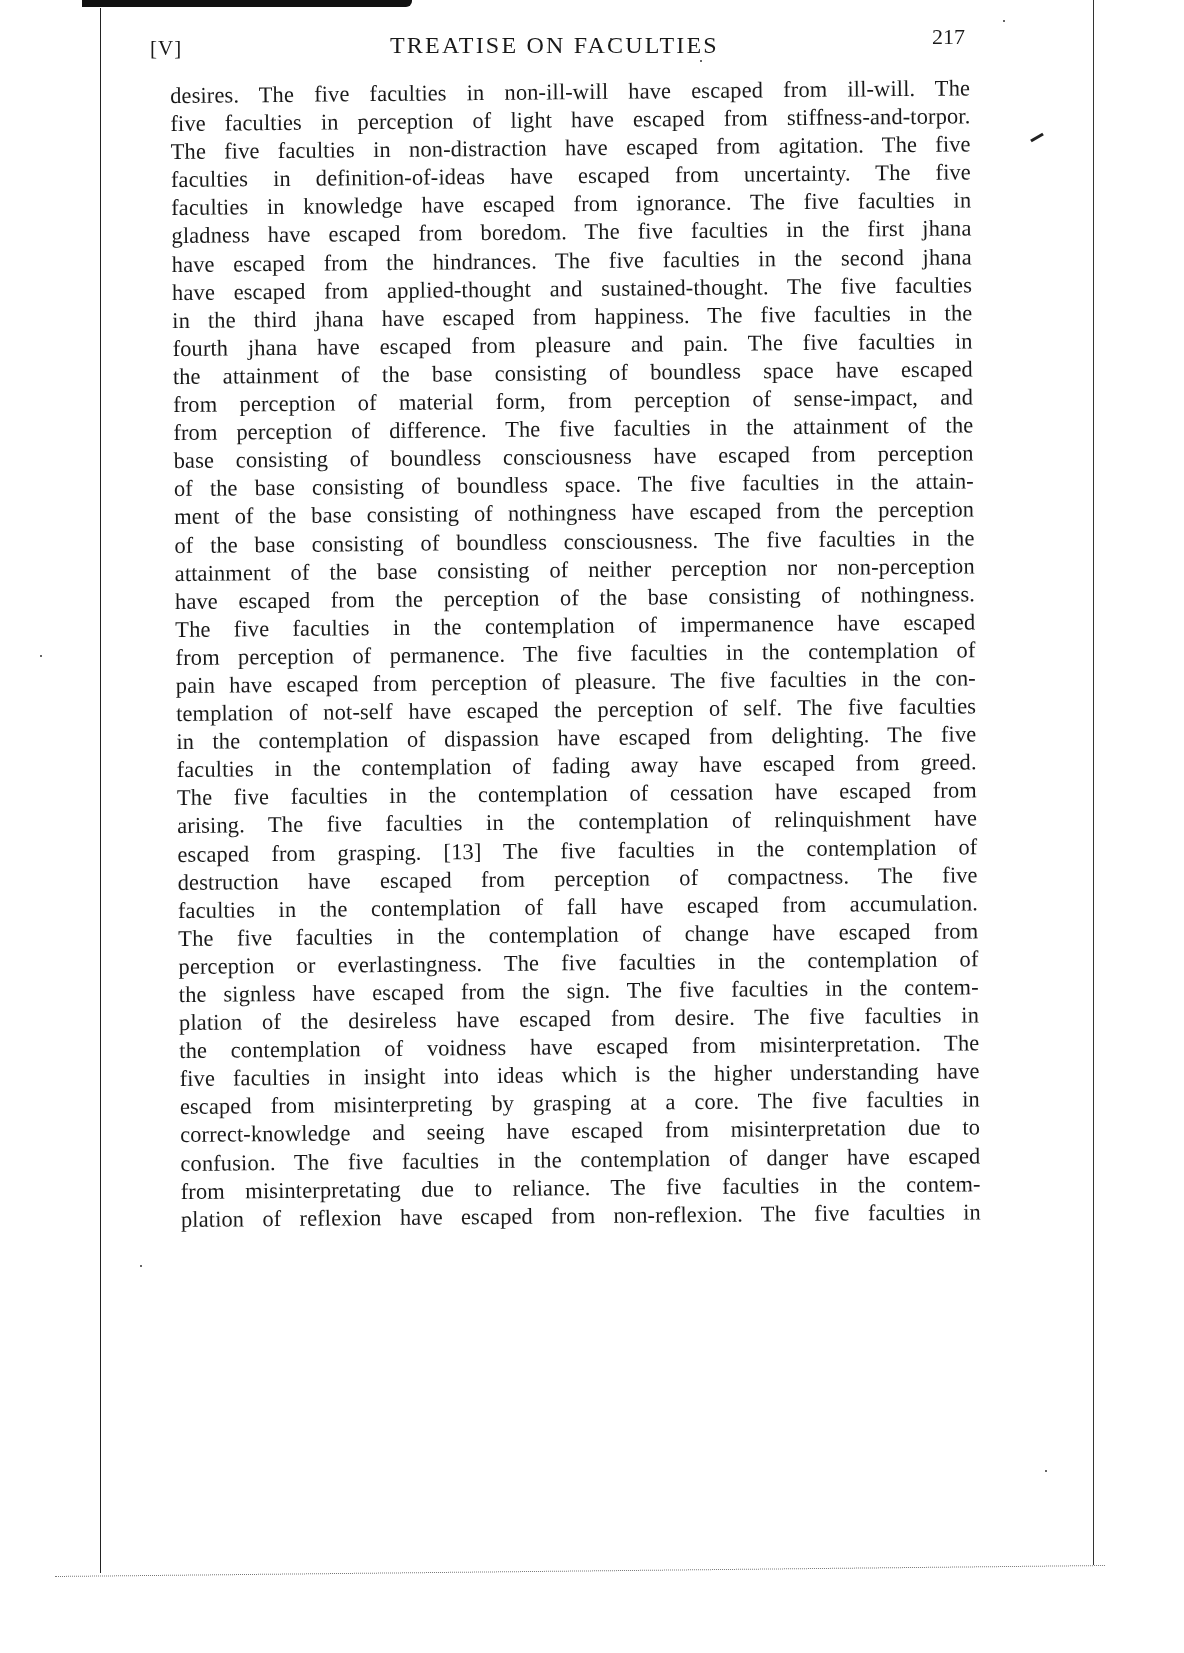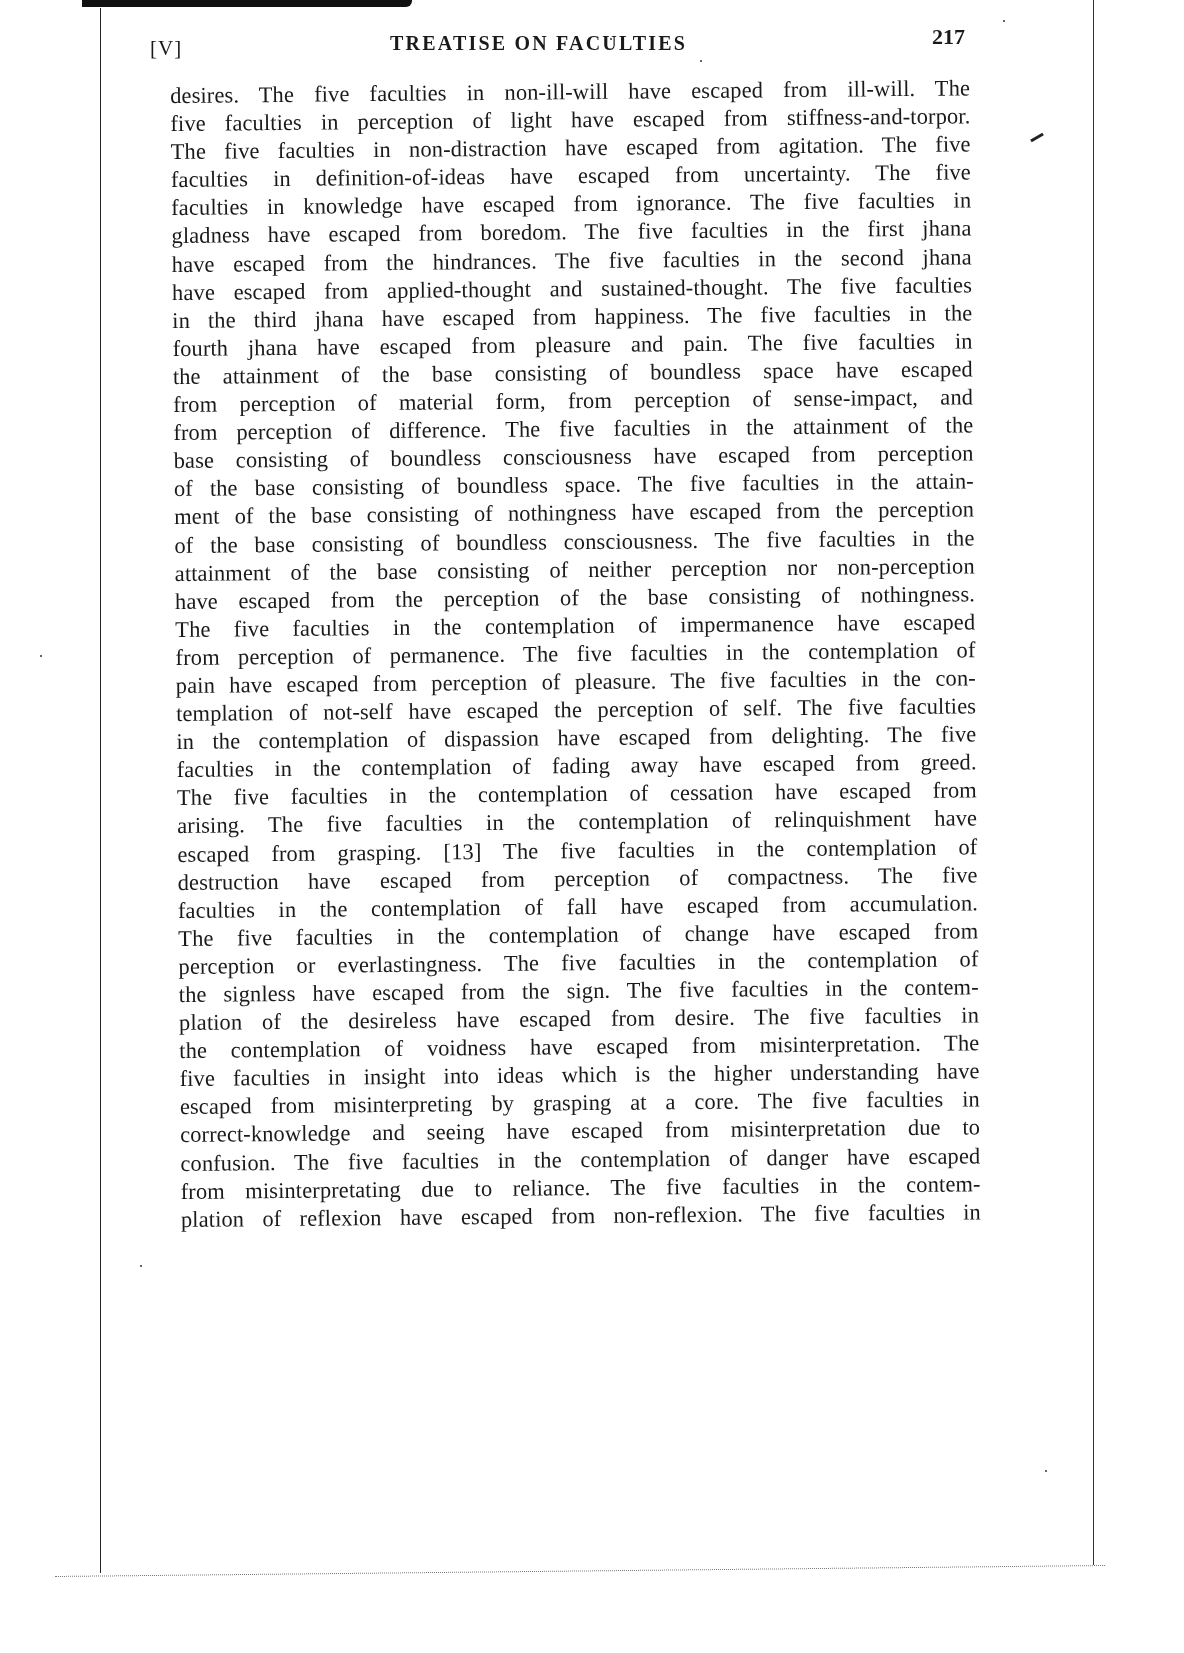--- a/index.html
+++ b/index.html
@@ -61,31 +61,29 @@
       position: absolute;
       left: 0;
       top: 12px;
       font-size: 21px;
       letter-spacing: 1px;
     }
     .running-title {
       position: absolute;
       left: 240px;
       top: 8px;
-      font-size: 20px;
+      font-size: 24px;
       letter-spacing: 2.2px;
       text-transform: uppercase;
-      font-weight: bold;
     }
     .page-number {
       position: absolute;
       left: 782px;
       top: 0;
       font-size: 22px;
-      font-weight: bold;
     }
     .body-text {
       position: absolute;
       left: 170px;
       top: 82px;
       width: 800px;
       transform: rotate(-0.55deg);
       transform-origin: left top;
     }
     .line {

